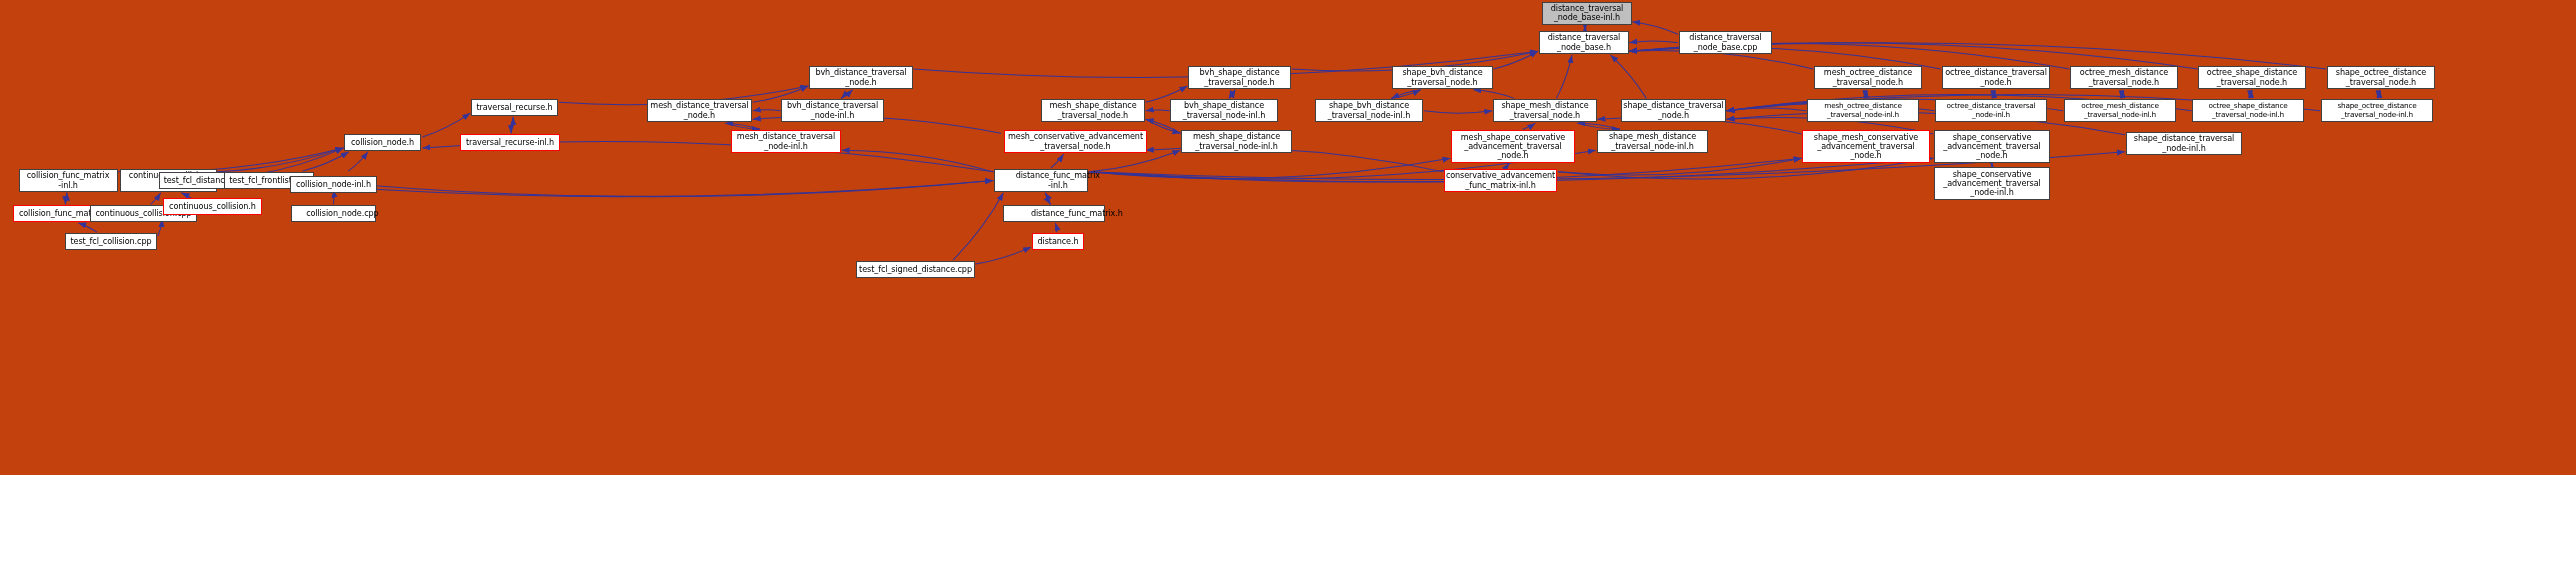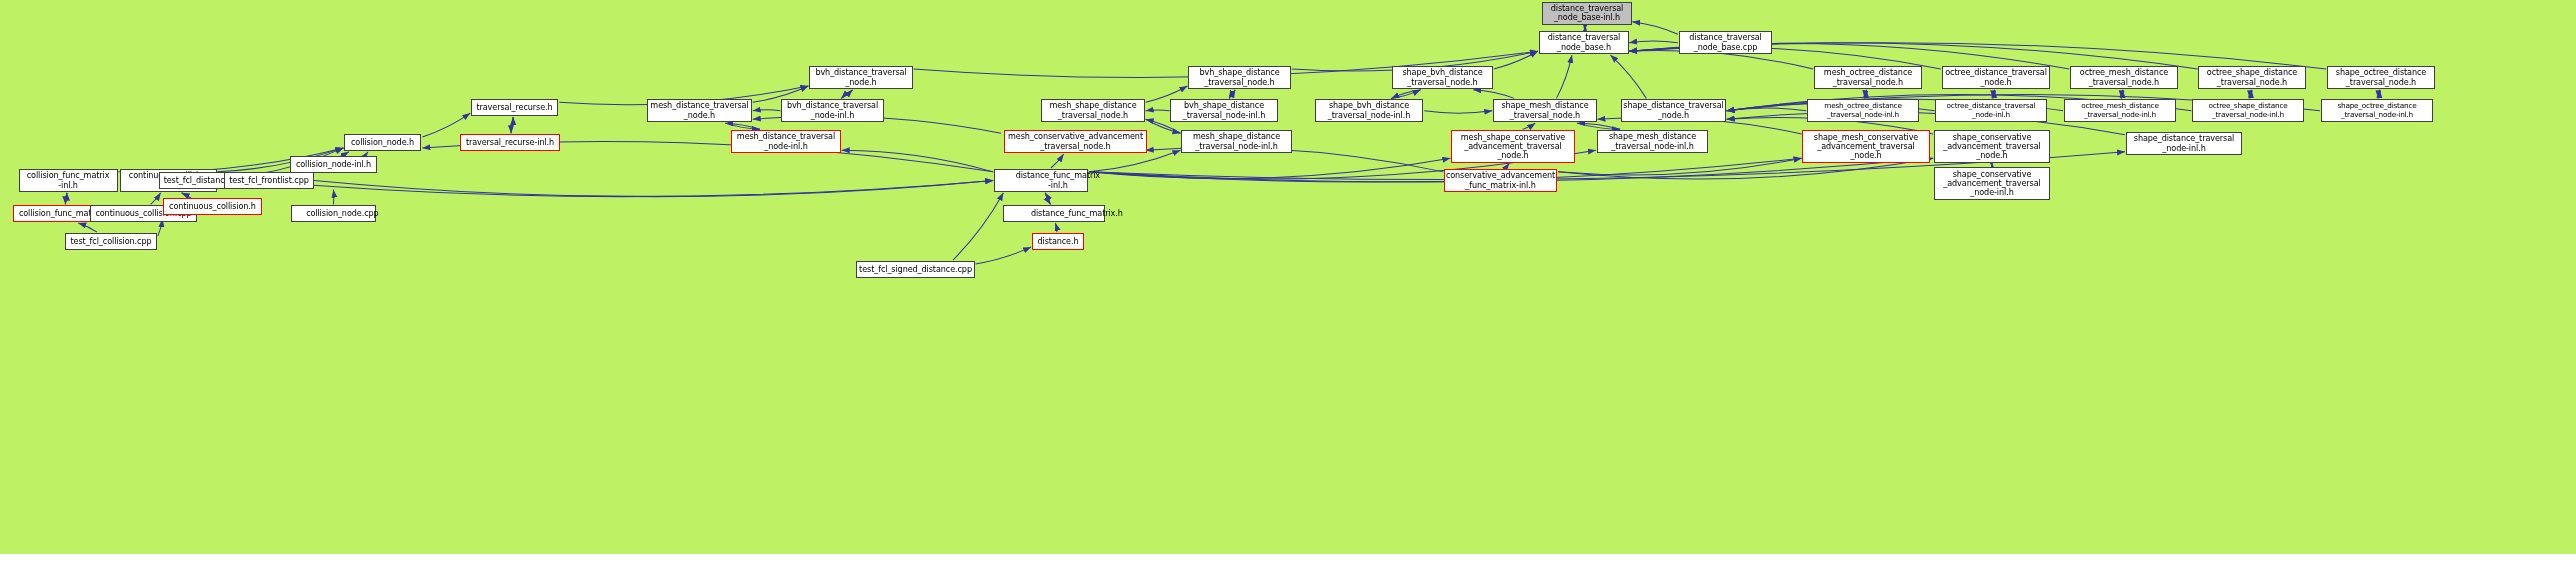--- a/index.html
+++ b/index.html
@@ -1,20 +1,20 @@
 <!DOCTYPE html>
 <html style="font-size:12.4px"><head>
 <meta charset="utf-8">
 <title>distance_traversal_node_base-inl.h include dependency graph</title>
 <style>
   html,body{margin:0;padding:0;background:#ffffff;}
   #canvas{
     position:relative;
-    width:2576px;height:554px;
-    background:#bef264;
+    width:2576px;height:475px;
+    background:#c2410c;
     font-family:"DejaVu Sans","Liberation Sans",sans-serif;
     overflow:hidden;
   }
   #edges{position:absolute;left:0;top:0;width:2576px;height:582px;}
   .node{
     position:absolute;
     box-sizing:border-box;
     display:flex;
     align-items:center;
     justify-content:center;
@@ -205,21 +205,21 @@
 _advancement_traversal
 _node.h</div>
       <div class="node  sm" style="left: 2126px; top: 132px; width: 116px; height: 23px;">shape_distance_traversal
 _node-inl.h</div>
       <div class="node  sm" style="left: 18.6px; top: 169px; width: 99px; height: 23px;">collision_func_matrix
 -inl.h</div>
       <div class="node  sm" style="left: 120px; top: 169px; width: 97px; height: 23px;">continuous_collision
 -inl.h</div>
       <div class="node  sm" style="left: 159px; top: 172px; width: 92px; height: 17px;">test_fcl_distance.cpp</div>
       <div class="node  sm" style="left: 224px; top: 172px; width: 90px; height: 17px;">test_fcl_frontlist.cpp</div>
-      <div class="node  sm" style="left: 290px; top: 156px; width: 87px; height: 17px;">collision_node-inl.h</div>
+      <div class="node  sm" style="left: 290px; top: 176px; width: 87px; height: 17px;">collision_node-inl.h</div>
       <div class="node  sm" style="left: 994px; top: 169px; width: 94px; height: 23px; padding-left: 36px;">distance_func_matrix
 -inl.h</div>
       <div class="node red sm" style="left: 1444px; top: 169px; width: 113px; height: 23px;">conservative_advancement
 _func_matrix-inl.h</div>
       <div class="node  sm" style="left: 1934px; top: 167px; width: 116px; height: 32.5px;">shape_conservative
 _advancement_traversal
 _node-inl.h</div>
       <div class="node red sm" style="left: 13px; top: 205px; width: 102px; height: 17px;">collision_func_matrix.h</div>
       <div class="node  sm" style="left: 90px; top: 205px; width: 107px; height: 17px;">continuous_collision.cpp</div>
       <div class="node red sm" style="left: 163px; top: 198px; width: 99px; height: 17px;">continuous_collision.h</div>

